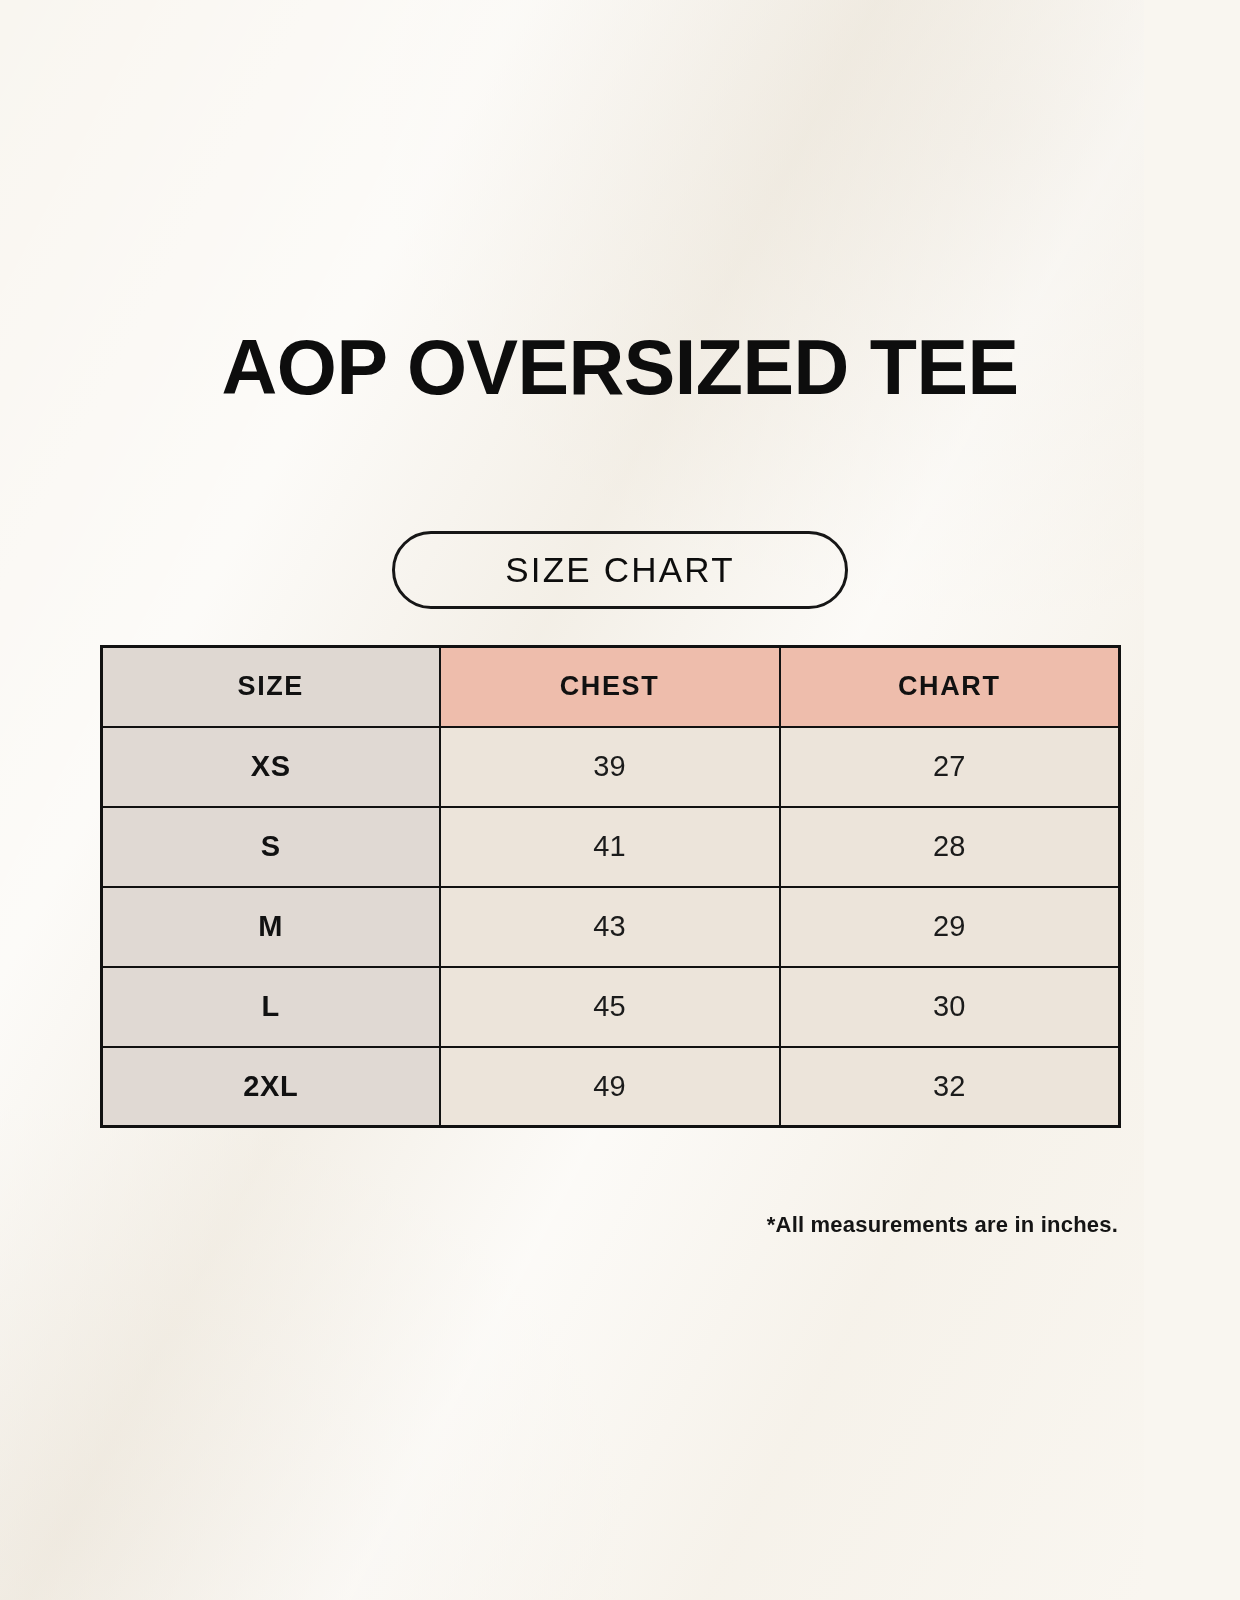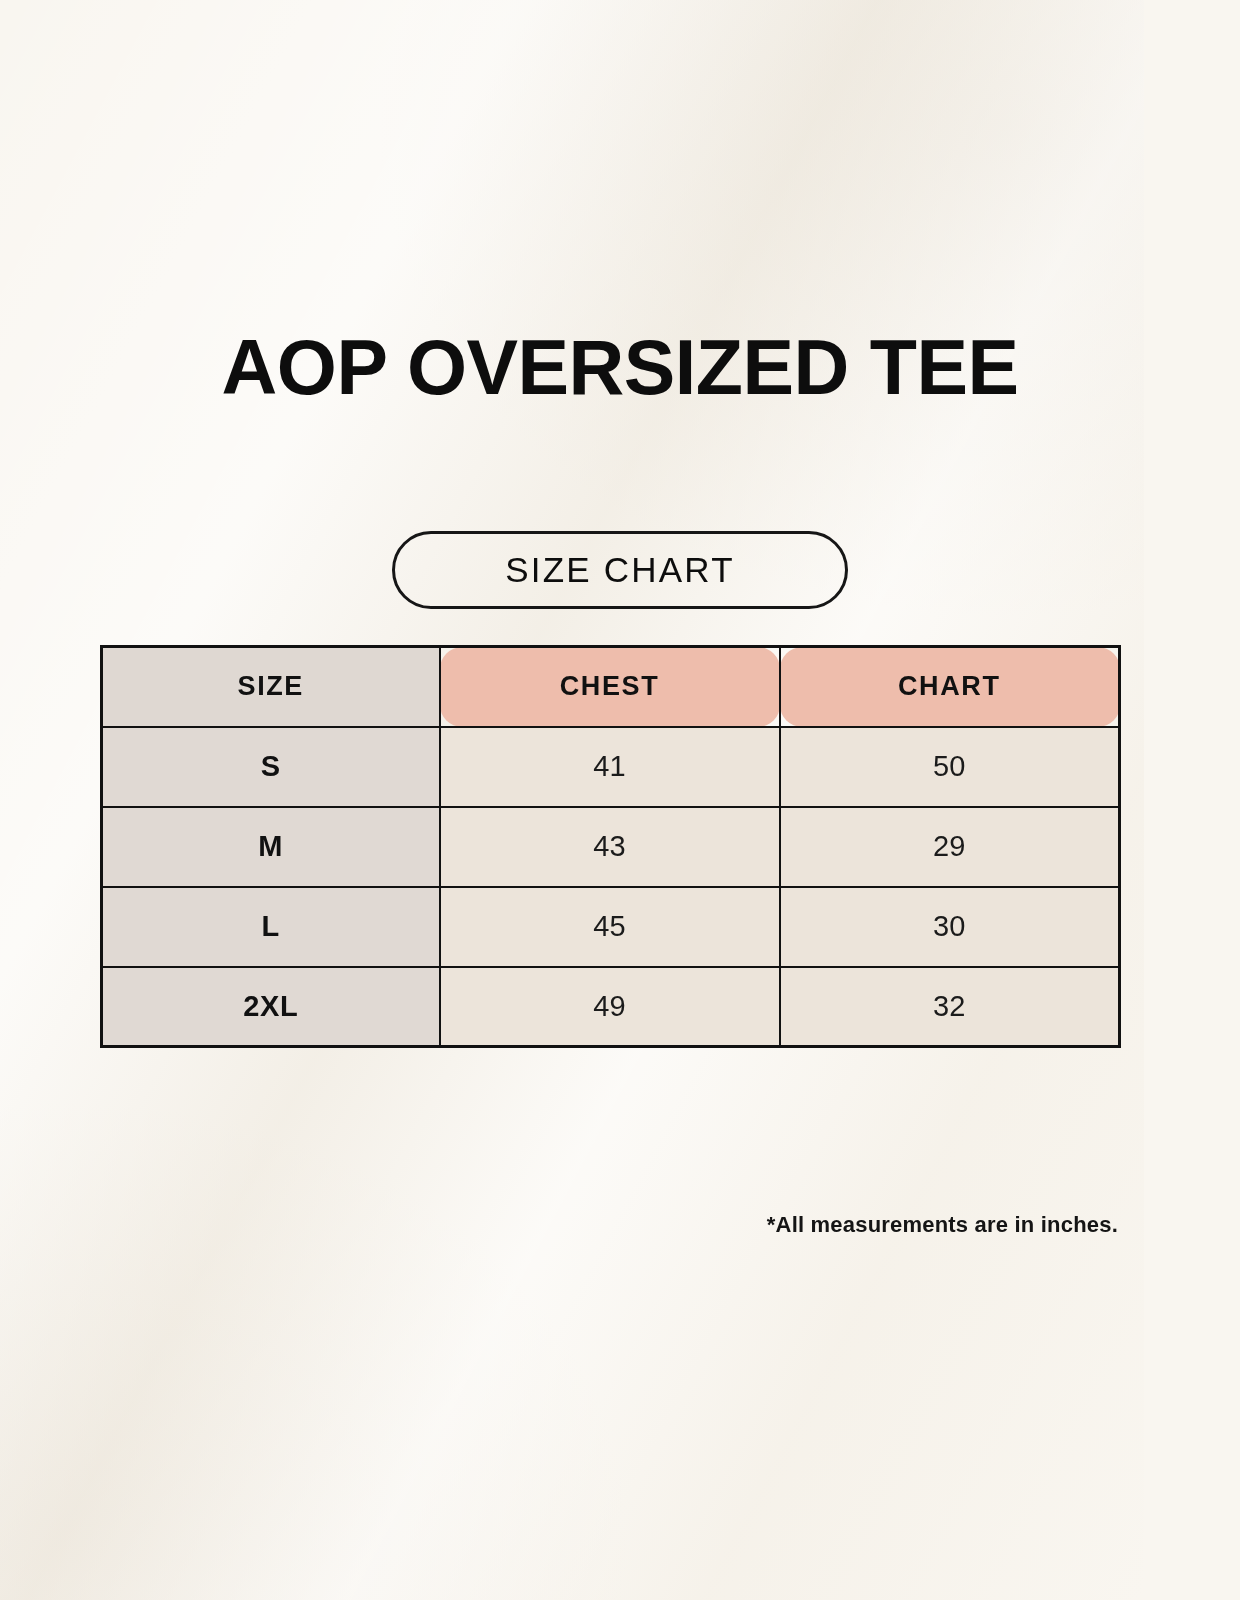--- a/index.html
+++ b/index.html
@@ -118,21 +118,21 @@
   }
 
   thead th {
     height: 80px;
     font-size: 27px;
     font-weight: 700;
     letter-spacing: 1.6px;
     color: #111111;
   }
   th.head-size  { background-color: #dfd8d2; }
-  th.head-meas  { background-color: #eebdac; border-radius: 22px; }
+  th.head-meas  { background-color: #eebdac; }
 
   tbody tr { height: 80px; }
   td.cell-size {
     background-color: #e0d9d3;
     font-size: 29px;
     font-weight: 700;
     letter-spacing: 0.6px;
     color: #111111;
   }
   td.cell-val {
@@ -178,23 +178,28 @@
         </colgroup>
         <thead>
           <tr>
             <th class="head-size">SIZE</th>
             <th class="head-meas">CHEST</th>
             <th class="head-meas">CHART</th>
           </tr>
         </thead>
         <tbody>
           <tr>
+            <td class="cell-size">XS</td>
+            <td class="cell-val">39</td>
+            <td class="cell-val">27</td>
+          </tr>
+          <tr>
             <td class="cell-size">S</td>
             <td class="cell-val">41</td>
-            <td class="cell-val">50</td>
+            <td class="cell-val">28</td>
           </tr>
           <tr>
             <td class="cell-size">M</td>
             <td class="cell-val">43</td>
             <td class="cell-val">29</td>
           </tr>
           <tr>
             <td class="cell-size">L</td>
             <td class="cell-val">45</td>
             <td class="cell-val">30</td>

